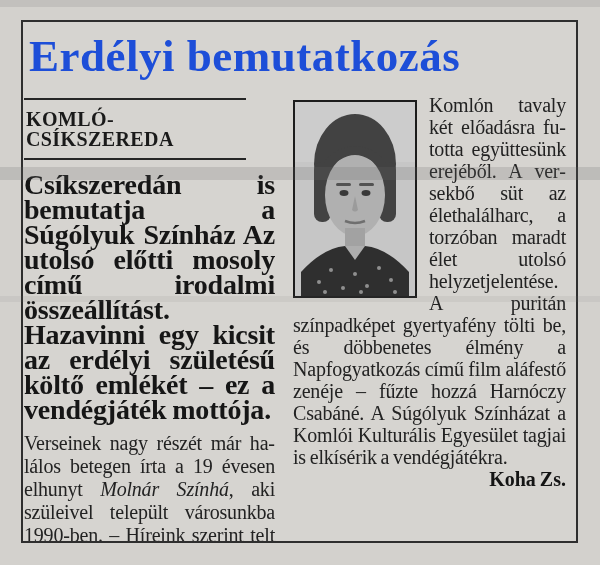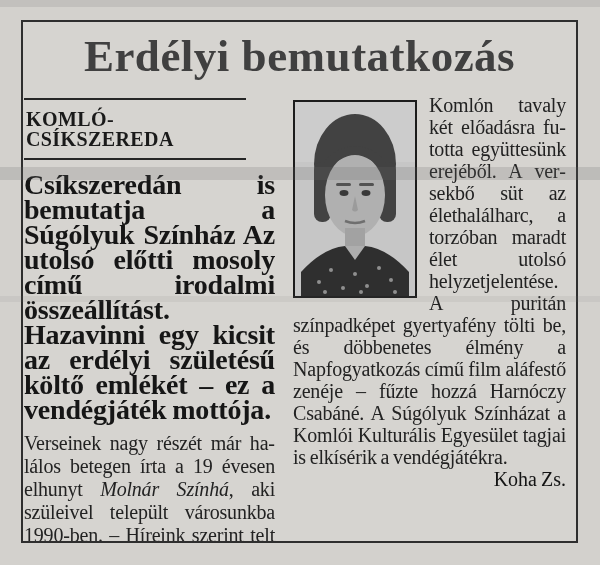--- a/index.html
+++ b/index.html
@@ -13,22 +13,22 @@
   .band-top{top:0;height:7px;background:rgba(95,95,95,0.14);}
   .band-mid{top:167px;height:13px;background:rgba(105,105,105,0.20);}
   .band-low{top:296px;height:6px;background:rgba(115,115,115,0.10);}
 
   .article-box{
     position:absolute;left:21px;top:20px;width:557px;height:523px;
     box-sizing:border-box;border:2px solid #2e2e2e;background:#d6d4d0;
     overflow:hidden;
   }
   .title{
-    margin:8px 6px 0 6px;text-align:center;
-    font-size:45px;line-height:52px;font-weight:bold;color:#404040;
+    margin:8px 6px 0 6px;text-align:left;
+    font-size:45px;line-height:52px;font-weight:bold;color:#1d4ed8;
     letter-spacing:0.5px;
   }
   .columns{display:flex;gap:18px;padding:12px 10px 0 1px;}
   .col-left{width:251px;flex:none;}
   .col-right{flex:1;min-width:0;}
 
   .kicker-block{margin-top:4px;width:222px;}
   .kicker-rule{height:2px;background:#262626;}
   .kicker-text{
     font-weight:bold;font-size:20px;line-height:20px;
@@ -44,21 +44,21 @@
     letter-spacing:-0.2px;word-spacing:-1px;color:#222;
   }
   .col-right .bodytext{margin:0;line-height:22px;}
   .bodytext i{font-style:italic;}
 
   .photo{
     float:left;width:124px;height:198px;box-sizing:border-box;
     border:2px solid #1c1c1c;margin:6px 12px 2px 0;
     background:#c6c6c6;overflow:hidden;
   }
-  .byline{float:right;font-weight:normal;color:#141414;letter-spacing:0;}
+  .byline{float:right;font-weight:bold;color:#141414;letter-spacing:0;}
 </style>
 </head>
 <body>
 
 <div class="scan-band band-top"></div>
 <div class="scan-band band-mid"></div>
 <div class="scan-band band-low"></div>
 
 <div class="article-box">
 

